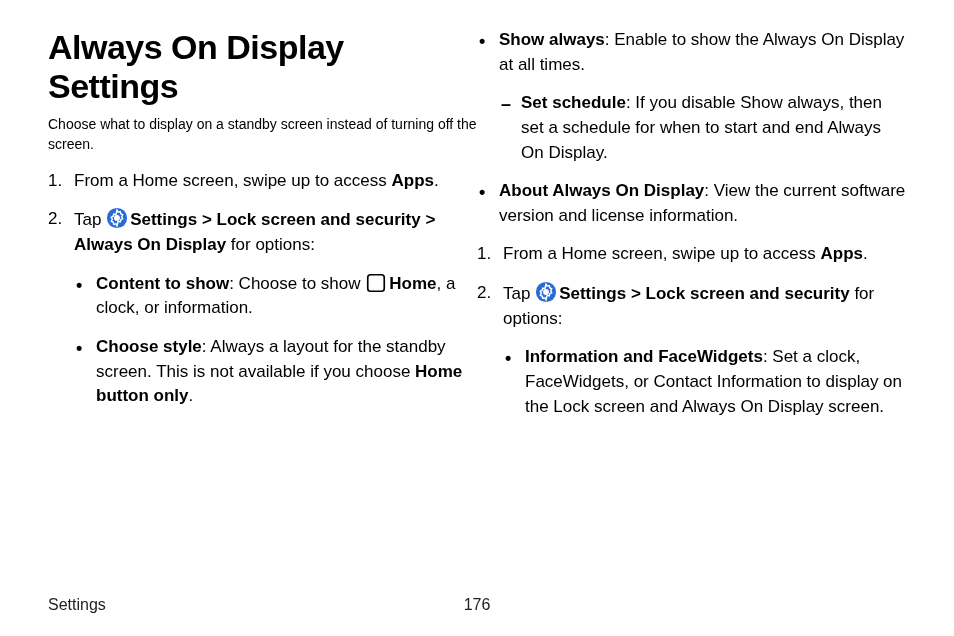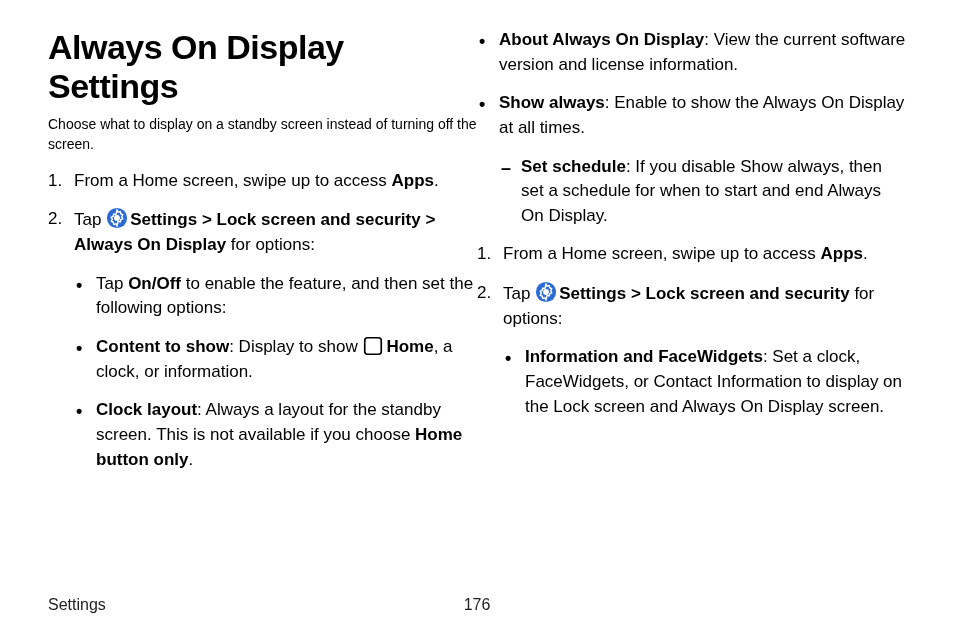--- a/index.html
+++ b/index.html
@@ -137,47 +137,44 @@
         <span>Tap </span><span class="settings-icon"><svg viewBox="0 0 24 24">
               <circle cx="12" cy="12" r="11" fill="#2a6ad4"></circle>
               <g fill="#fff">
                 <circle cx="12" cy="12" r="3.2"></circle>
                 <path d="M12 3.5l1.2 2.1 2.3-.6.6 2.3 2.1 1.2-1.1 2.1 1.1 2.1-2.1 1.2-.6 2.3-2.3-.6L12 20.5l-1.2-2.1-2.3.6-.6-2.3-2.1-1.2 1.1-2.1-1.1-2.1 2.1-1.2.6-2.3 2.3.6z" fill="none" stroke="#fff" stroke-width="1.6"></path>
               </g>
             </svg></span><b>Settings</b><b> &gt; </b><b>Lock screen and security</b><b> &gt; </b><b>Always On Display</b><span> for options:</span>
 
         <ul class="bullets">
           <li>
-            <span>Tap </span><b>On/Off</b><span> to enable the feature, and then set the following options:</span>
-          </li>
-          <li>
-            <b>Content to show</b><span>: Display to show </span><span class="home-icon"><svg viewBox="0 0 24 24">
+            <b>Content to show</b><span>: Choose to show </span><span class="home-icon"><svg viewBox="0 0 24 24">
                   <rect x="3" y="3" width="18" height="18" rx="3" fill="none" stroke="#000" stroke-width="1.8"></rect>
                 </svg></span><b>Home</b><span>, a clock, or information.</span>
           </li>
           <li>
-            <b>Clock layout</b><span>: Always a layout for the standby screen. This is not available if you choose </span><b>Home button only</b><span>.</span>
+            <b>Choose style</b><span>: Always a layout for the standby screen. This is not available if you choose </span><b>Home button only</b><span>.</span>
           </li>
         </ul>
       </li>
     </ol>
   </div>
 
   <div class="col">
     <ul class="bullets" style="margin-top:0">
       <li>
-        <b>About Always On Display</b><span>: View the current software version and license information.</span>
-      </li>
-      <li>
         <b>Show always</b><span>: Enable to show the Always On Display at all times.</span>
         <ul class="dash">
           <li>
             <b>Set schedule</b><span>: If you disable Show always, then set a schedule for when to start and end Always On Display.</span>
           </li>
         </ul>
+      </li>
+      <li>
+        <b>About Always On Display</b><span>: View the current software version and license information.</span>
       </li>
     </ul>
 
 
     <ol class="steps">
       <li>
         <span class="num">1.</span>
         <span>From a Home screen, swipe up to access </span><b>Apps</b><span>.</span>
       </li>
       <li>

